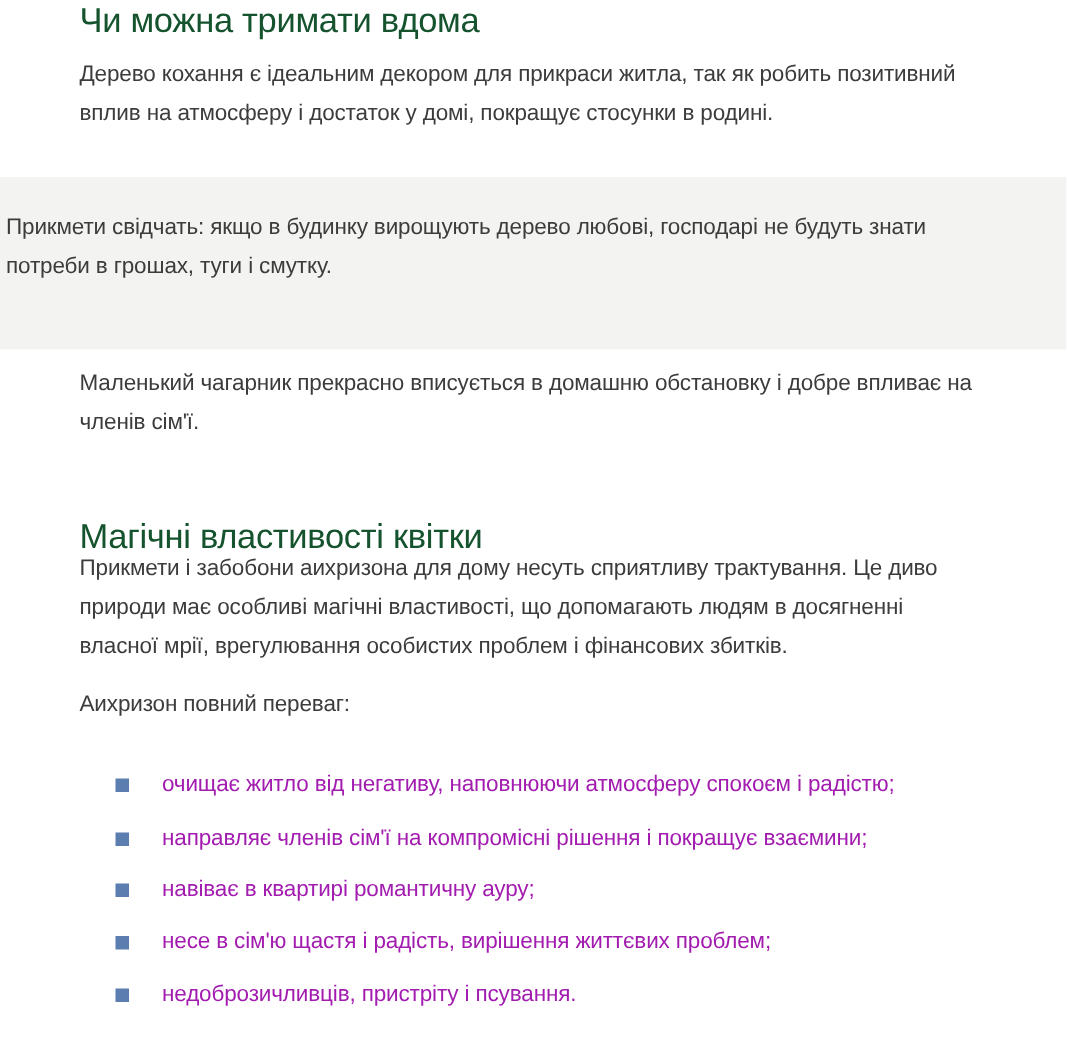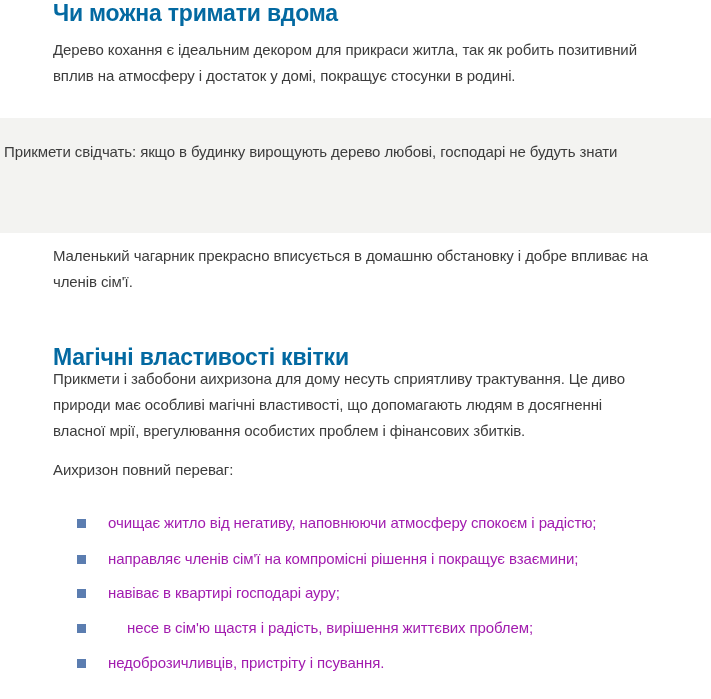--- a/index.html
+++ b/index.html
@@ -18,23 +18,23 @@
     .content {
       position: absolute;
       left: 0;
       top: 0;
       width: 711px;
     }
     .h2 {
       position: absolute;
       left: 53px;
       font-family: "Liberation Sans", sans-serif;
-      font-weight: bold;
+      font-weight: normal;
       font-size: 23px;
-      color: #0369a1;
+      color: #14532d;
       letter-spacing: -0.2px;
       margin: 0;
       white-space: nowrap;
     }
     .para {
       position: absolute;
       left: 53px;
       width: 660px;
       font-size: 15px;
       line-height: 26px;
@@ -99,20 +99,21 @@
   <h2 class="h2" style="top:0px;">Чи можна тримати вдома</h2>
 
   <div class="para" style="top:37px;">
     <div>Дерево кохання є ідеальним декором для прикраси житла, так як робить позитивний</div>
     <div>вплив на атмосферу і достаток у домі, покращує стосунки в родині.</div>
   </div>
 
   <div class="quote-box">
     <div class="quote-text">
       <div>Прикмети свідчать: якщо в будинку вирощують дерево любові, господарі не будуть знати</div>
+      <div>потреби в грошах, туги і смутку.</div>
     </div>
   </div>
 
   <div class="para" style="top:243px;">
     <div>Маленький чагарник прекрасно вписується в домашню обстановку і добре впливає на</div>
     <div>членів сім'ї.</div>
   </div>
 
   <h2 class="h2" style="top:344px;">Магічні властивості квітки</h2>
 
@@ -128,25 +129,25 @@
     <li class="list-item" style="top:510px;">
       <span class="bullet" style="top:9px;"></span>
       <span class="item-text" style="top:0px;">очищає житло від негативу, наповнюючи атмосферу спокоєм і радістю;</span>
     </li>
     <li class="list-item" style="top:546px;">
       <span class="bullet" style="top:9px;"></span>
       <span class="item-text" style="top:0px;">направляє членів сім'ї на компромісні рішення і покращує взаємини;</span>
     </li>
     <li class="list-item" style="top:580px;">
       <span class="bullet" style="top:9px;"></span>
-      <span class="item-text" style="top:0px;">навіває в квартирі господарі ауру;</span>
+      <span class="item-text" style="top:0px;">навіває в квартирі романтичну ауру;</span>
     </li>
     <li class="list-item" style="top:615px;">
       <span class="bullet" style="top:9px;"></span>
-      <span class="item-text" style="top:0px;margin-left:19px;">несе в сім'ю щастя і радість, вирішення життєвих проблем;</span>
+      <span class="item-text" style="top:0px;">несе в сім'ю щастя і радість, вирішення життєвих проблем;</span>
     </li>
     <li class="list-item" style="top:650px;">
       <span class="bullet" style="top:9px;"></span>
       <span class="item-text" style="top:0px;">
         <div>недоброзичливців, пристріту і псування.</div>
       </span>
     </li>
   </ul>
 
 </div>

